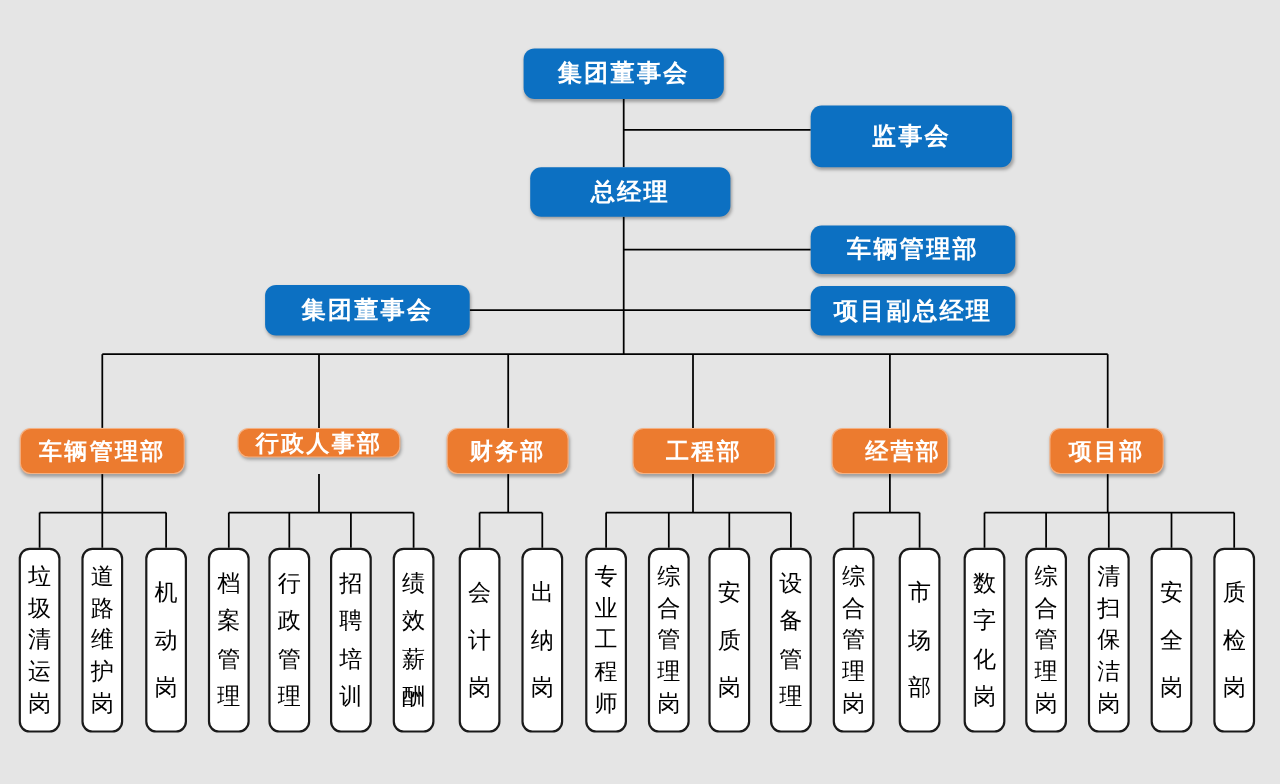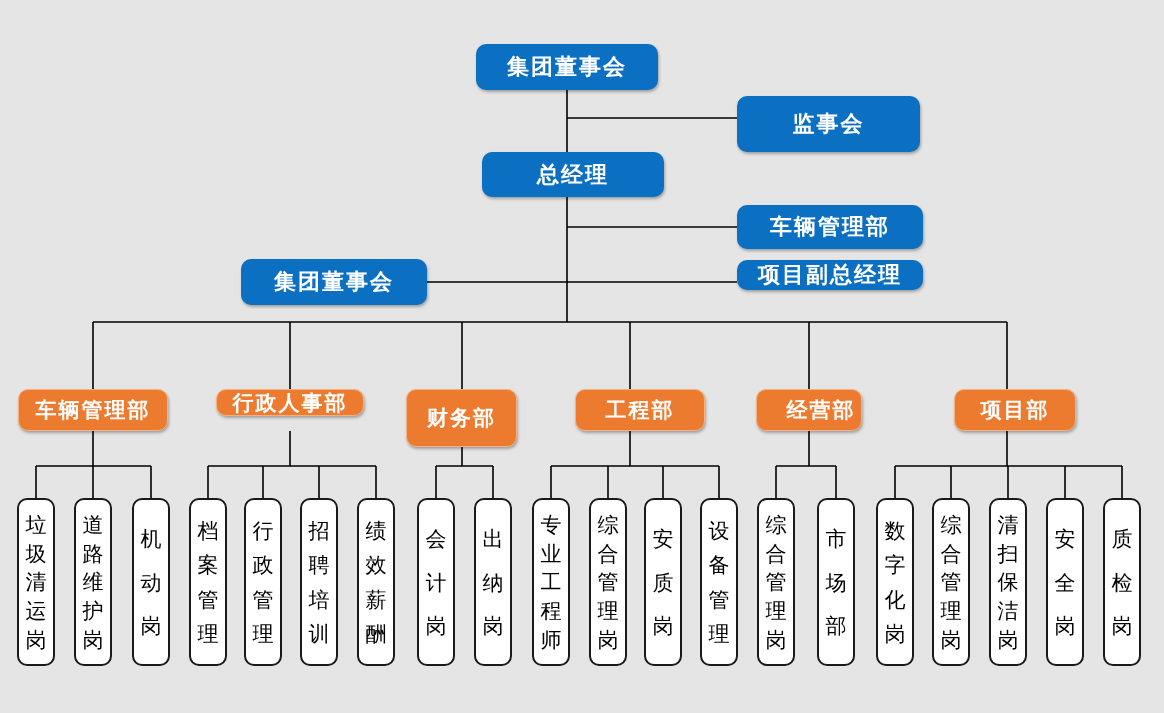--- a/index.html
+++ b/index.html
@@ -117,28 +117,28 @@
     <line x1="1008" y1="466" x2="1008" y2="498"></line>
     <line x1="1065" y1="466" x2="1065" y2="498"></line>
     <line x1="1122" y1="466" x2="1122" y2="498"></line>
   </svg>
 
   <div class="node blue" style="left:476px; top:44px;  width:182px; height:46px;">集团董事会</div>
   <div class="node blue" style="left:737px; top:96px;  width:183px; height:56px;">监事会</div>
   <div class="node blue" style="left:482px; top:152px; width:182px; height:45px;">总经理</div>
   <div class="node blue" style="left:737px; top:205px; width:186px; height:44px;">车辆管理部</div>
   <div class="node blue" style="left:241px; top:259px; width:186px; height:46px;">集团董事会</div>
-  <div class="node blue" style="left:737px; top:260px; width:186px; height:30px;">项目副总经理</div>
+  <div class="node blue" style="left:737px; top:260px; width:186px; height:45px;">项目副总经理</div>
 
   <div class="node orange" style="left:18px;  top:389px; width:150px; height:42px;">车辆管理部</div>
   <div class="node orange" style="left:216px; top:389px; width:148px; height:27px;">行政人事部</div>
-  <div class="node orange" style="left:406px; top:389px; width:111px; height:58px;">财务部</div>
+  <div class="node orange" style="left:406px; top:389px; width:111px; height:42px;">财务部</div>
   <div class="node orange" style="left:575px; top:389px; width:130px; height:42px;">工程部</div>
   <div class="node orange" style="left:756px; top:389px; width:106px; height:42px;padding-left:24px;">经营部</div>
-  <div class="node orange" style="left:954px; top:389px; width:122px; height:42px;">项目部</div>
+  <div class="node orange" style="left:954px; top:389px; width:104px; height:42px;">项目部</div>
 
   <div class="leaf" style="left:17px;">
       <span>垃</span>
       <span>圾</span>
       <span>清</span>
       <span>运</span>
       <span>岗</span>
     </div>
   <div class="leaf" style="left:74px;">
       <span>道</span>

